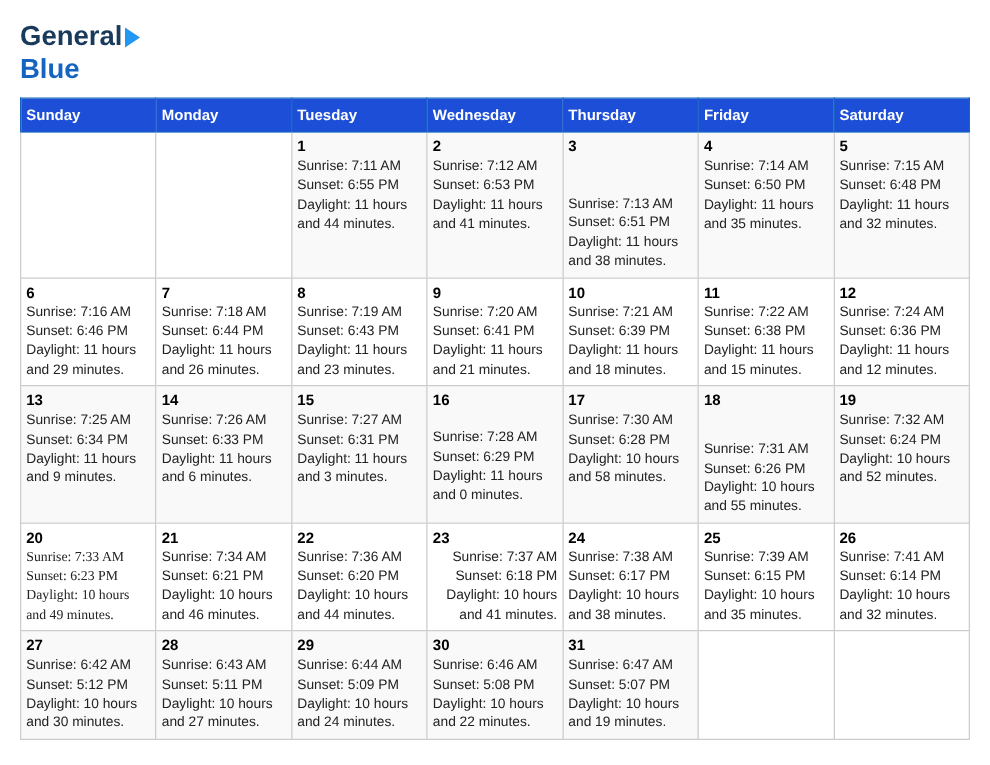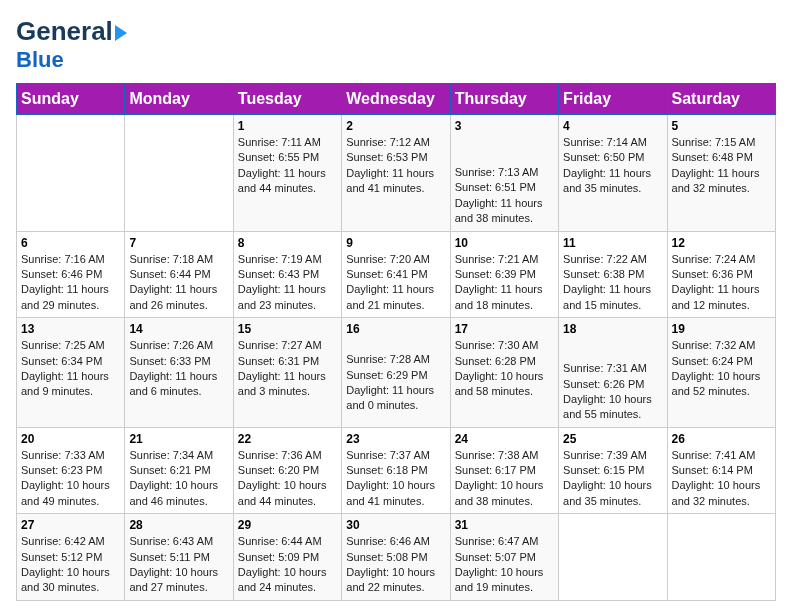--- a/index.html
+++ b/index.html
@@ -36,25 +36,25 @@
     .location-title {
       font-size: 16px;
       color: #333;
     }
     table {
       width: 100%;
       border-collapse: collapse;
       font-size: 11px;
     }
     thead tr th {
-      background: #a21caf;
+      background: #1d4ed8;
       color: #fff;
       padding: 6px 4px;
       text-align: left;
-      font-size: 16px;
+      font-size: 12px;
       font-weight: bold;
       border: 1px solid #1565c0;
     }
     tbody tr td {
       border: 1px solid #ccc;
       vertical-align: top;
       padding: 4px;
       width: 108px;
       min-height: 80px;
       background: #fff;
@@ -73,21 +73,21 @@
       line-height: 1.4;
     }
     .empty-cell { background: #fff !important; }
   </style>
 </head>
 <body>
 
 <div class="header">
   <div class="logo">
     <div class="logo-line">
-      <span style="font-size:26px;font-weight:bold;color:#1a3a5c;">General</span>
+      <span style="font-size:22px;font-weight:bold;color:#1a3a5c;">General</span>
       <span style="display:inline-block;width:0;height:0;border-top:8px solid transparent;border-bottom:8px solid transparent;border-left:12px solid #2196f3;margin-left:2px;margin-top:2px;"></span>
     </div>
     <div>
       <span style="font-size:22px;font-weight:bold;color:#1565c0;margin-top:16px;">Blue</span>
     </div>
   </div>
   <div class="title-block">
     <div class="month-title"></div>
     <div class="location-title"></div>
   </div>
@@ -224,39 +224,39 @@
         <td>
           <div class="day-num">19</div>
           <div class="day-info" style="white-space: pre-line;">Sunrise: 7:32 AM
 Sunset: 6:24 PM
 Daylight: 10 hours and 52 minutes.</div>
         </td>
       </tr>
       <tr>
         <td>
           <div class="day-num">20</div>
-          <div class="day-info" style="white-space: pre-line;">Sunrise: 7:33 AM
+          <div class="day-info" style="white-space: pre-line; font-family: Liberation Serif, serif;">Sunrise: 7:33 AM
 Sunset: 6:23 PM
 Daylight: 10 hours and 49 minutes.</div>
         </td>
         <td>
           <div class="day-num">21</div>
           <div class="day-info" style="white-space: pre-line;">Sunrise: 7:34 AM
 Sunset: 6:21 PM
 Daylight: 10 hours and 46 minutes.</div>
         </td>
         <td>
           <div class="day-num">22</div>
           <div class="day-info" style="white-space: pre-line;">Sunrise: 7:36 AM
 Sunset: 6:20 PM
 Daylight: 10 hours and 44 minutes.</div>
         </td>
         <td>
           <div class="day-num">23</div>
-          <div class="day-info" style="white-space: pre-line;">Sunrise: 7:37 AM
+          <div class="day-info" style="white-space: pre-line; text-align: right;">Sunrise: 7:37 AM
 Sunset: 6:18 PM
 Daylight: 10 hours and 41 minutes.</div>
         </td>
         <td>
           <div class="day-num">24</div>
           <div class="day-info" style="white-space: pre-line;">Sunrise: 7:38 AM
 Sunset: 6:17 PM
 Daylight: 10 hours and 38 minutes.</div>
         </td>
         <td>

